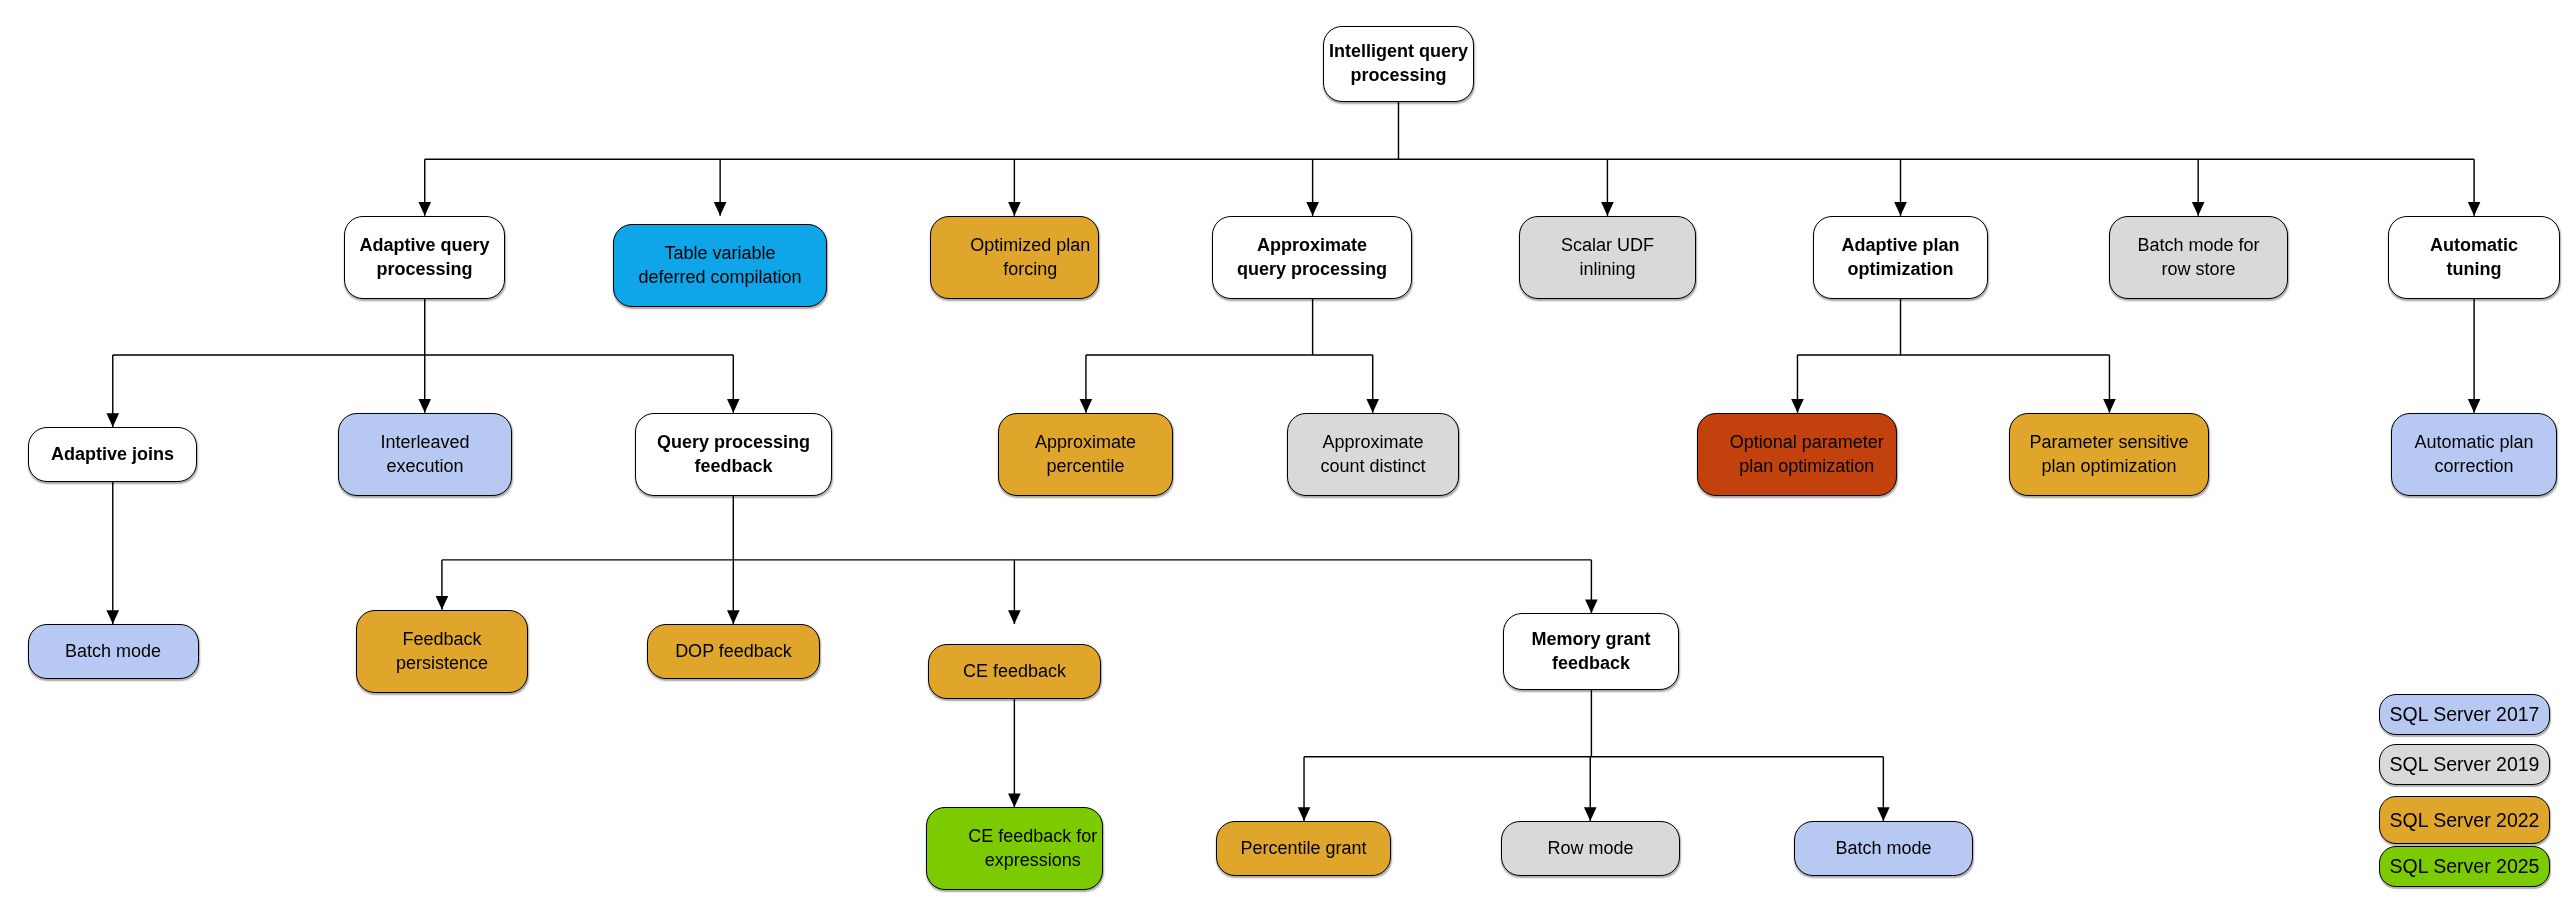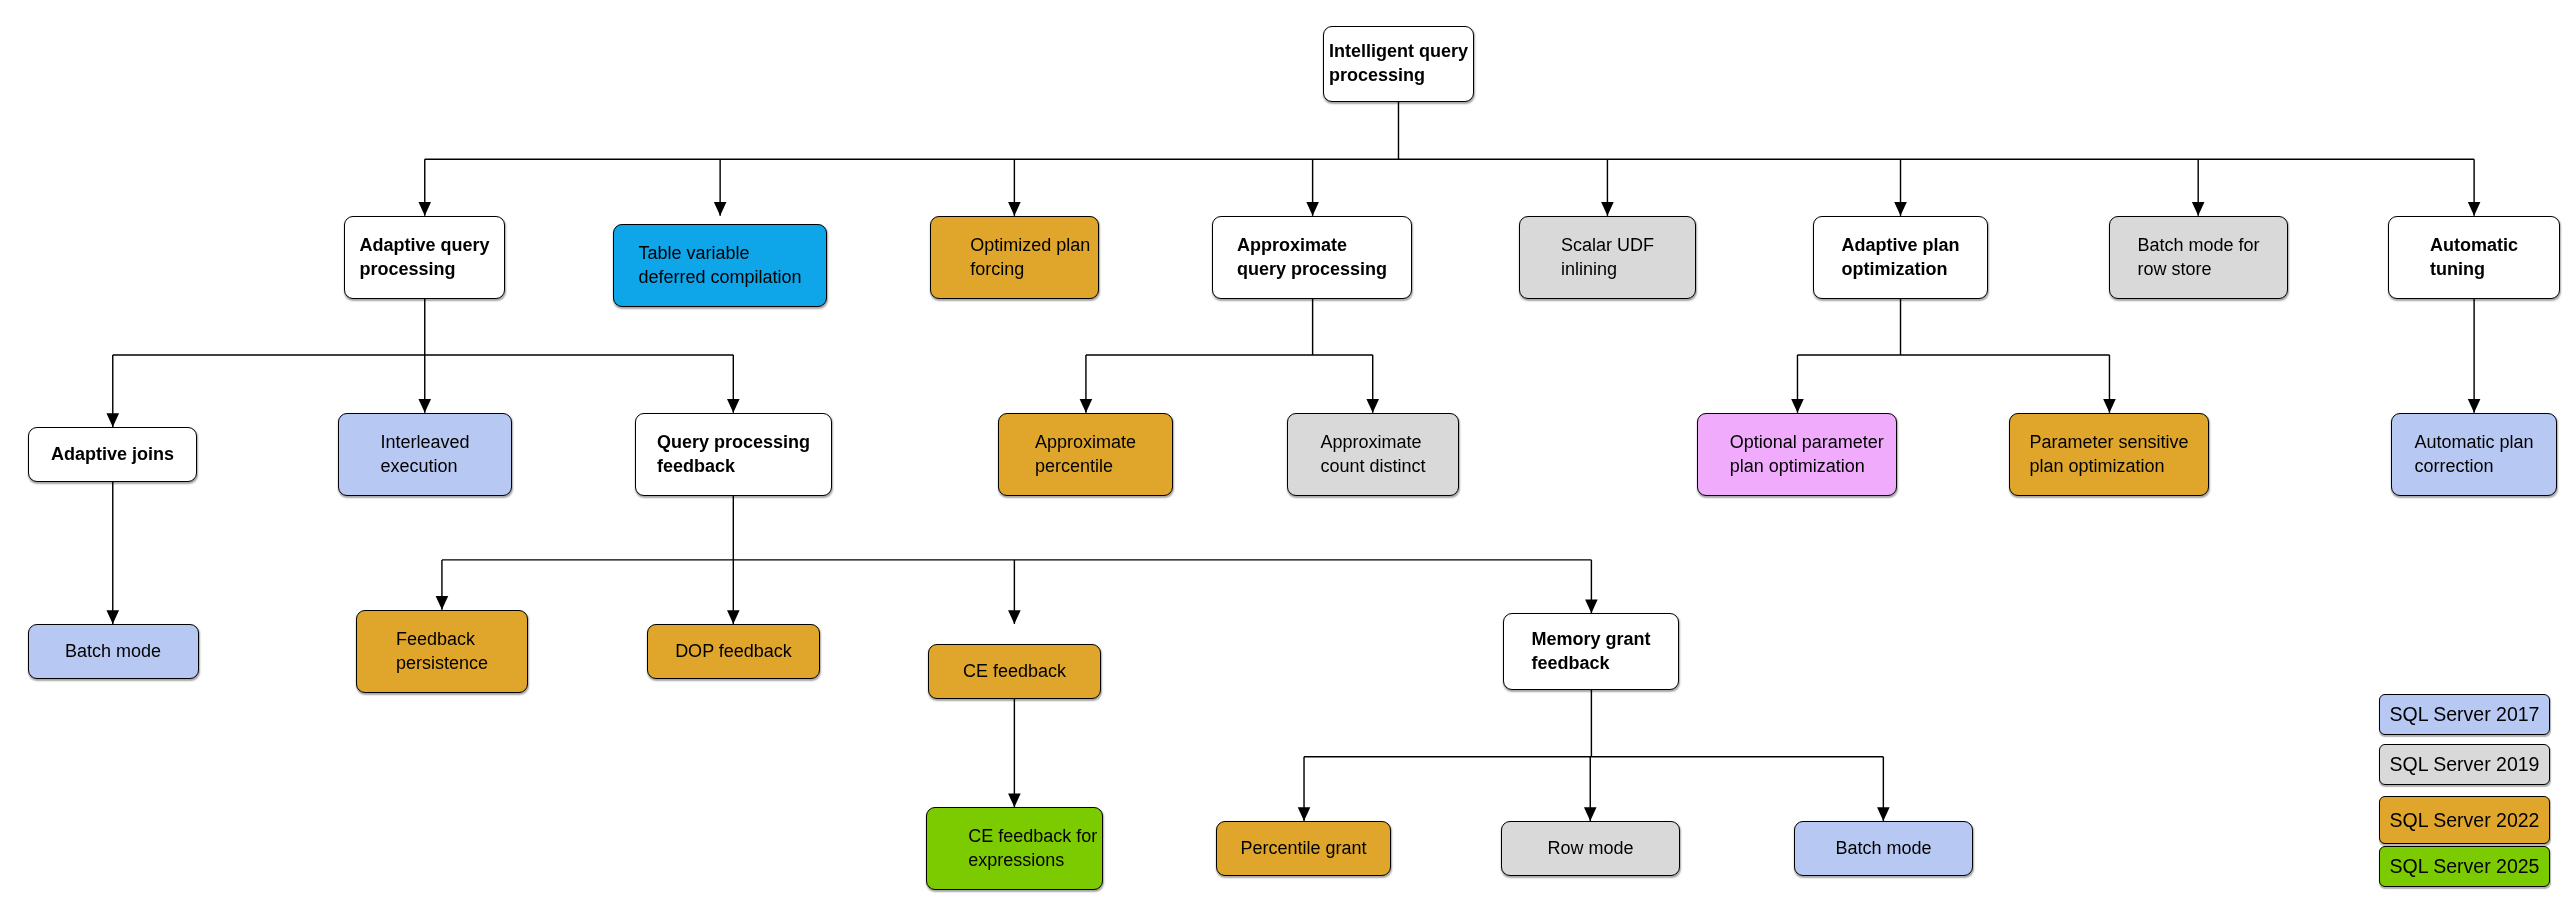--- a/index.html
+++ b/index.html
@@ -9,38 +9,38 @@
     width:2576px;height:916px;
     background:#ffffff;
     font-family:"Liberation Sans",sans-serif;
     overflow:hidden;
   }
   .connector-layer{position:absolute;left:0;top:0;width:2576px;height:916px;}
   .node{
     position:absolute;
     box-sizing:border-box;
     display:flex;align-items:center;justify-content:center;
-    text-align:left;
+    text-align:center;
     white-space:pre-line;
     border:1.7px solid #000000;
-    border-radius:9px;
+    border-radius:19px;
     font-size:18px;
     line-height:1.32;
     color:#000000;
     padding:1.1px 4.6px;
     box-shadow:0.6px 1.7px 1.7px rgba(0,0,0,0.35);
   }
   .node.bold{font-weight:bold;}
   .legend-item{
     position:absolute;
     box-sizing:border-box;
     display:flex;align-items:center;justify-content:center;
     text-align:center;
     border:1.4px solid #000000;
-    border-radius:6px;
+    border-radius:17px;
     font-size:19.5px;
     color:#000000;
     box-shadow:0.6px 1.1px 1.1px rgba(0,0,0,0.3);
   }
 </style>
 </head>
 <body>
 
 <div class="stage">
   <svg class="connector-layer" width="2576" height="916" viewBox="0 0 4500 1600" xmlns="http://www.w3.org/2000/svg">
@@ -128,21 +128,21 @@
 tuning</div>
       <div class="node bold" style="left: 28px; top: 427px; width: 169px; height: 55px; background: rgb(255, 255, 255);">Adaptive joins</div>
       <div class="node" style="left: 338px; top: 413px; width: 174px; height: 83px; background: rgb(183, 201, 243);">Interleaved
 execution</div>
       <div class="node bold" style="left: 635px; top: 413px; width: 197px; height: 83px; background: rgb(255, 255, 255);">Query processing
 feedback</div>
       <div class="node" style="left: 998px; top: 413px; width: 175px; height: 83px; background: rgb(223, 166, 43);">Approximate
 percentile</div>
       <div class="node" style="left: 1287px; top: 413px; width: 172px; height: 83px; background: rgb(217, 217, 217);">Approximate
 count distinct</div>
-      <div class="node" style="left: 1697px; top: 413px; width: 200px; height: 83px; background: #f0abfc; padding-left: 24px;">Optional parameter
+      <div class="node" style="left: 1697px; top: 413px; width: 200px; height: 83px; background: #c2410c; padding-left: 24px;">Optional parameter
 plan optimization</div>
       <div class="node" style="left: 2009px; top: 413px; width: 200px; height: 83px; background: rgb(223, 166, 43);">Parameter sensitive
 plan optimization</div>
       <div class="node" style="left: 2391px; top: 413px; width: 166px; height: 83px; background: rgb(183, 201, 243);">Automatic plan
 correction</div>
       <div class="node" style="left: 27.5px; top: 624px; width: 171px; height: 55px; background: rgb(183, 201, 243);">Batch mode</div>
       <div class="node" style="left: 356px; top: 610px; width: 172px; height: 83px; background: rgb(223, 166, 43);">Feedback
 persistence</div>
       <div class="node" style="left: 647px; top: 624px; width: 173px; height: 55px; background: rgb(223, 166, 43);">DOP feedback</div>
       <div class="node" style="left: 928px; top: 624px; width: 173px; height: 55px; background: rgb(223, 166, 43); margin-top: 20px;">CE feedback</div>

